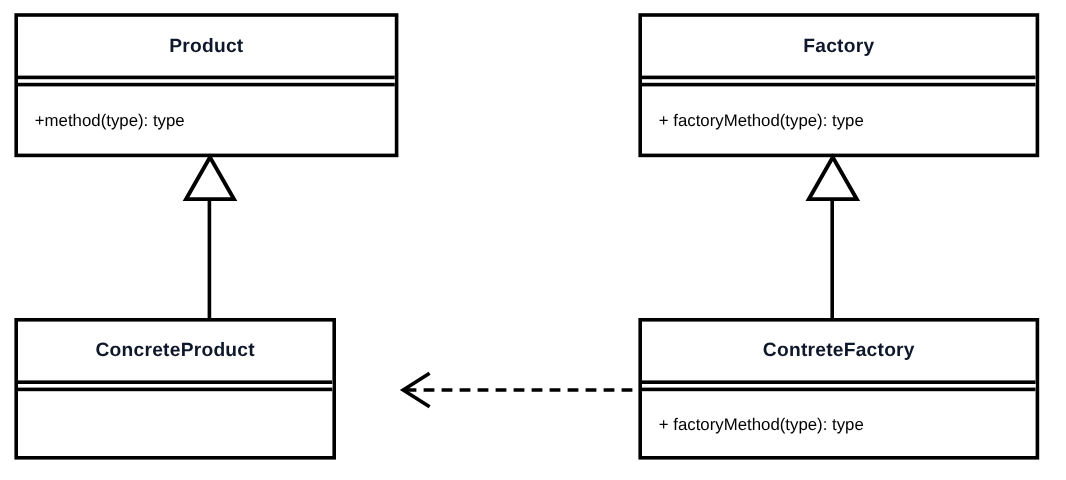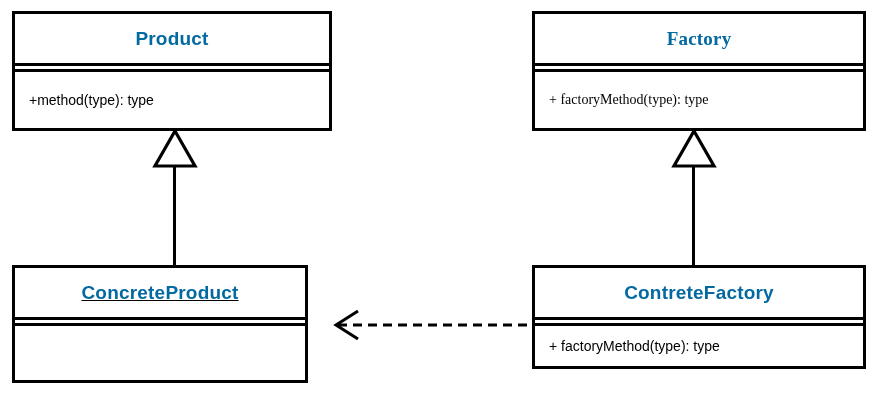--- a/index.html
+++ b/index.html
@@ -28,23 +28,23 @@
     display: flex;
     flex-direction: column;
   }
   .uml-title {
     flex: 0 0 auto;
     height: 49px;
     display: flex;
     align-items: center;
     justify-content: center;
     font-weight: bold;
-    font-size: 19px;
+    font-size: 16px;
     letter-spacing: 0.2px;
-    color: #0369a1;
+    color: #0f172a;
     white-space: nowrap;
   }
   .uml-separator {
     flex: 0 0 auto;
     height: 9px;
     border-top: 3px solid #000000;
     border-bottom: 3px solid #000000;
     background: #ffffff;
     box-sizing: border-box;
   }
@@ -78,32 +78,32 @@
 <body>
 
 <div id="canvas">
 
   <div class="uml-class" style="left:12px; top:11px; width:320px; height:120px;">
     <div class="uml-title">Product</div>
     <div class="uml-separator"></div>
     <div class="uml-members">+method(type): type</div>
   </div>
 
-  <div class="uml-class" style="left:532px; top:11px; width:334px; height:120px;font-family:Liberation Serif, serif;">
+  <div class="uml-class" style="left:532px; top:11px; width:334px; height:120px;">
     <div class="uml-title">Factory</div>
     <div class="uml-separator"></div>
     <div class="uml-members">+ factoryMethod(type): type</div>
   </div>
 
-  <div class="uml-class" style="left:12px; top:265px; width:296px; height:118px;text-decoration:underline;">
+  <div class="uml-class" style="left:12px; top:265px; width:268px; height:118px;">
     <div class="uml-title">ConcreteProduct</div>
     <div class="uml-separator"></div>
   </div>
 
-  <div class="uml-class" style="left:532px; top:265px; width:334px; height:104px;">
+  <div class="uml-class" style="left:532px; top:265px; width:334px; height:118px;">
     <div class="uml-title">ContreteFactory</div>
     <div class="uml-separator"></div>
     <div class="uml-members">+ factoryMethod(type): type</div>
   </div>
 
   <div class="gen-line" style="left:173px; top:163px; height:104px;"></div>
   <svg class="gen-triangle" style="left:152px; top:128px;" width="46" height="42" viewBox="0 0 46 42">
     <polygon points="23,3 43,38 3,38" fill="#ffffff" stroke="#000000" stroke-width="3.2" stroke-linejoin="miter"></polygon>
   </svg>
 

